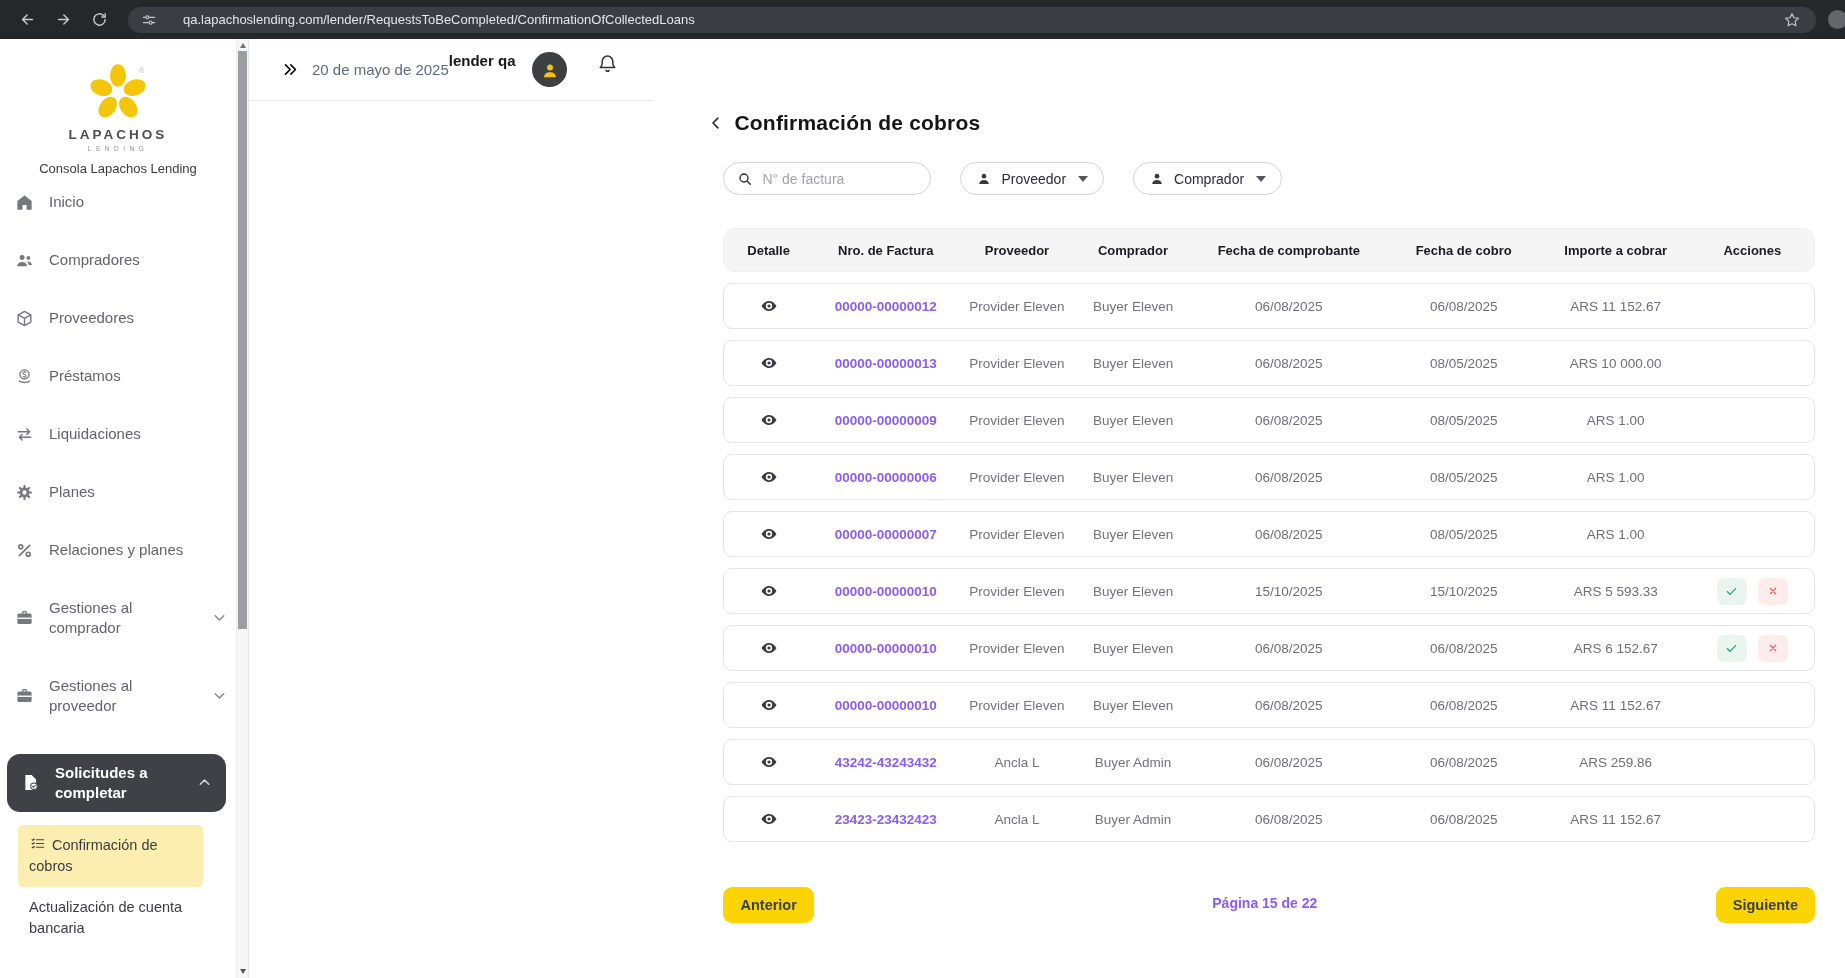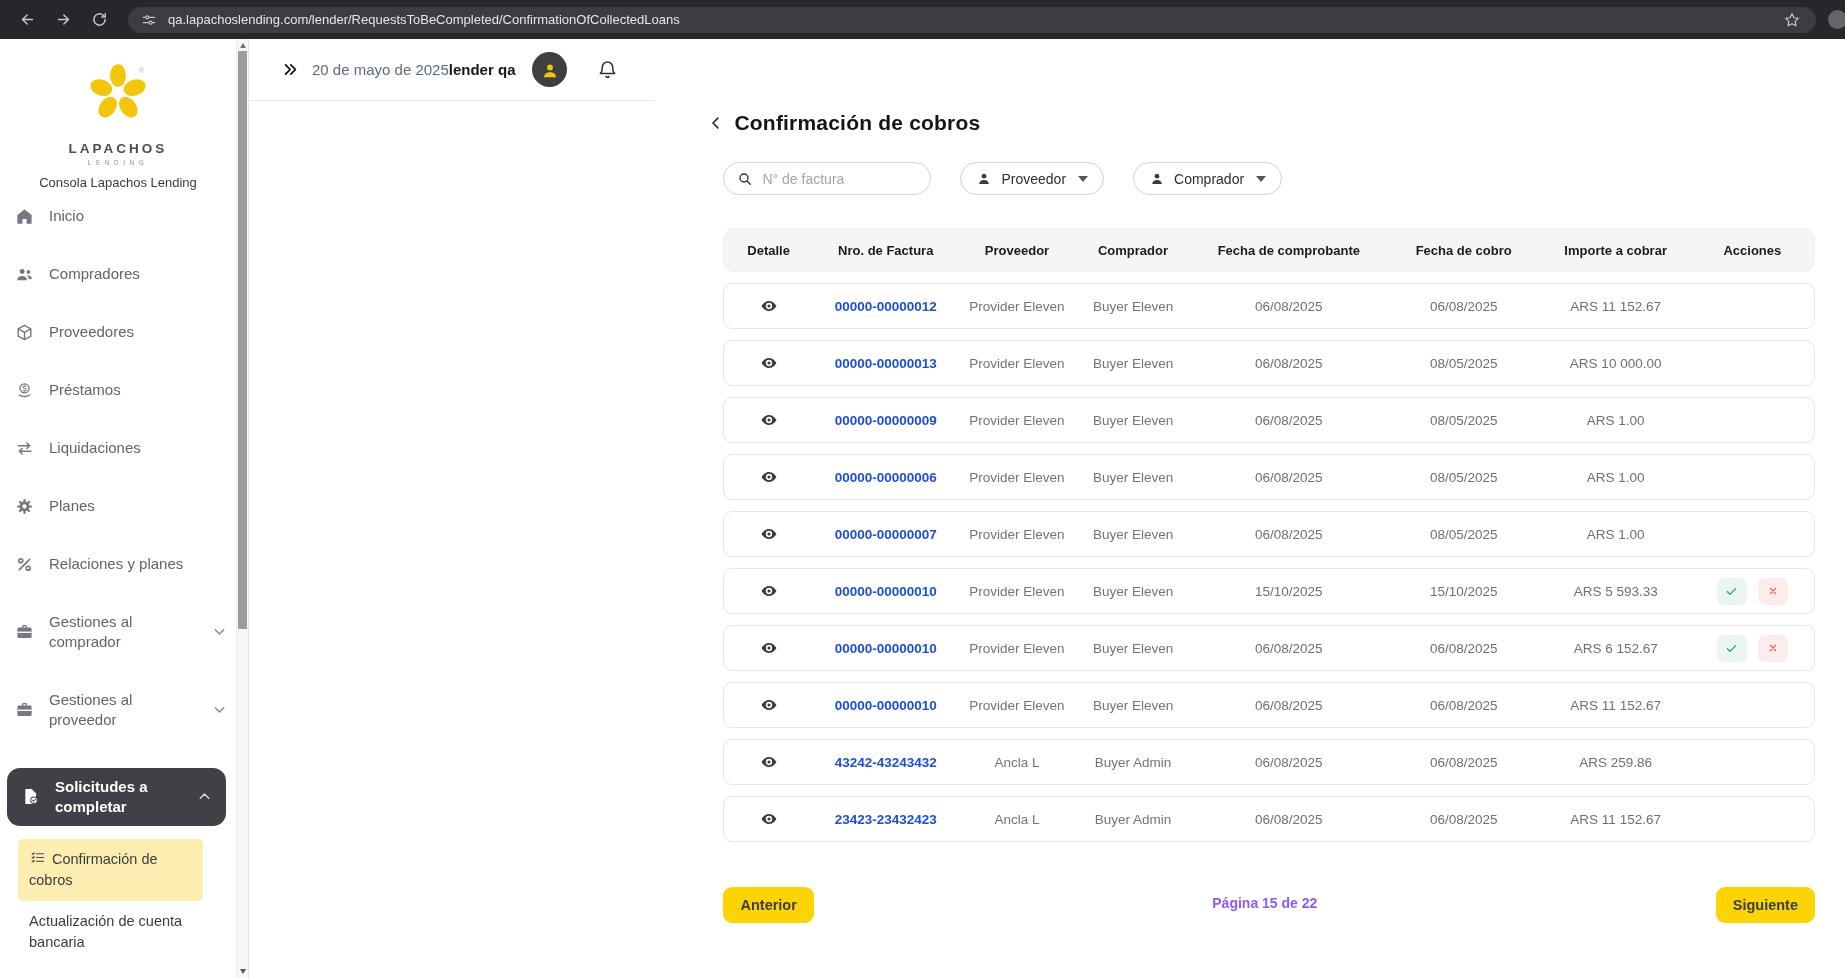--- a/index.html
+++ b/index.html
@@ -8,31 +8,31 @@
   button{background:none;border:none;cursor:pointer;font-family:inherit}
   [data-icon]{display:flex;align-items:center;justify-content:center}
 
   
   .browser{height:39px;background:#26272b;display:flex;align-items:center;padding:0 12px}
   .b-btn{width:30px;height:30px;border-radius:50%;display:flex;align-items:center;justify-content:center;color:#c9cbce;flex:none;margin-right:6px}
   .b-btn svg{width:17px;height:17px}
   .url-pill{flex:1;height:26px;margin-left:8px;background:#3b3d42;border-radius:13px;display:flex;align-items:center;padding:0 13px}
   .tune{width:16px;height:16px;color:#c2c4c8;flex:none}
   .tune svg{width:16px;height:16px}
-  .url-text{flex:1;margin-left:11px;font-size:13px;color:#e4e6ea;white-space:nowrap;overflow:hidden}
+  .url-text{flex:1;margin-left:26px;font-size:13px;color:#e4e6ea;white-space:nowrap;overflow:hidden}
   .star-btn{width:22px;height:22px;color:#c2c4c8;flex:none}
   .star-btn svg{width:18px;height:18px;margin:0 auto}
   .profile-dot{width:19px;height:19px;border-radius:50%;background:#64666b;margin-left:12px;margin-right:-14px;flex:none}
 
   .app{display:flex;height:939px}
 
   
   .sidebar{width:236px;flex:none;padding-top:22px;overflow:hidden;background:#fff}
   .logo svg{width:64px;height:64px;margin:0 auto}
-  .brand{font-size:13.5px;font-weight:700;letter-spacing:3px;color:#4d4d52;margin-top:16px;text-align:center}
+  .brand{font-size:13.5px;font-weight:700;letter-spacing:3px;color:#4d4d52;margin-top:2px;text-align:center}
   .brand-sub{font-size:6.5px;letter-spacing:4.5px;color:#8f8f96;margin-top:3px;text-align:center}
   .console-label{font-size:13px;color:#3a3a40;margin-top:9px;text-align:center}
   .nav{margin-top:16px;padding-left:14px}
   .nav-item{display:flex;align-items:center;gap:15px;color:#63636c;font-size:15px;margin-bottom:38px;padding-right:8px;cursor:pointer}
   .nav-ic{width:20px;height:20px;color:#77777f;flex:none}
   .nav-ic svg{width:19px;height:19px}
   .nav-lbl{line-height:1.33}
   .nav-lbl.wrap{max-width:104px}
   .nav-chev{margin-left:auto;width:17px;height:17px;color:#86868e;flex:none}
   .nav-chev svg{width:17px;height:17px}
@@ -53,21 +53,21 @@
   .arr-up{top:4px;border-bottom:5px solid #6f7073}
   .arr-down{bottom:4px;border-top:5px solid #55565a}
 
   
   .content{flex:1;display:flex;flex-direction:row;background:#fff;min-width:0}
   .topbar{height:62px;flex:none;display:flex;align-items:center;padding:0 36px 0 33px;border-bottom:1px solid #ececee}
   .crumb{display:flex;align-items:center;gap:13px;color:#5d6a80}
   .crumb-ic{width:17px;height:17px}
   .crumb-ic svg{width:17px;height:17px}
   .crumb-date{font-size:15px}
-  .top-right{margin-left:auto;display:flex;align-items:center}
+  .top-right{margin-left:auto;display:flex;}
   .username{font-size:15px;font-weight:700;color:#17171b}
   .avatar{width:35px;height:35px;border-radius:50%;background:#3d4043;margin-left:17px;display:flex;align-items:center;justify-content:center}
   .avatar svg{width:20px;height:20px;color:#f2c30d;margin-top:3px}
   .bell{margin-left:29px;width:22px;height:22px;color:#303038}
   .bell svg{width:21px;height:21px}
 
   .main{flex:1;padding:0 30px 0 69px}
   .title-row{margin-top:72px;margin-left:-16px;display:flex;align-items:center;gap:9px}
   .back-btn{width:18px;height:18px;color:#2a2a30}
   .back-btn svg{width:18px;height:18px}
@@ -86,21 +86,21 @@
   .dd-label{font-size:14px;color:#2c2c33}
   .dd-caret{width:10px;height:6px;color:#55555e;margin-left:3px}
   .dd-caret svg{width:10px;height:6px}
 
   
   .table{margin-top:33px;--cols:8.1% 13.4% 10.7% 10.6% 18% 14.1% 13.8% 11.3%}
   .thead{display:grid;grid-template-columns:var(--cols);height:44px;align-items:center;background:#f5f5f6;border:1px solid #f0f0f2;border-radius:12px}
   .th{font-size:13px;font-weight:700;color:#1a1a20;text-align:center}
   .trow{display:grid;grid-template-columns:var(--cols);height:46px;align-items:center;background:#fff;border:1px solid #e5e5e9;border-radius:9px;margin-top:11px}
   .td{font-size:13.5px;color:#73737c;text-align:center;white-space:nowrap;overflow:hidden}
-  .td.invoice{font-weight:600;color:#1d4ed8}
+  .td.invoice{font-weight:600;color:#8b5cf6}
   .td.date,.td.amount{font-weight:500;color:#6e6e78}
   .td-detail{display:flex;justify-content:center}
   .eye-btn{width:30px;height:30px;display:flex;align-items:center;justify-content:center;color:#3a3a42}
   .eye-btn svg{width:18px;height:18px}
   .td-actions{display:flex;justify-content:center;gap:11px}
   .act-ok,.act-no{width:30px;height:27px;border-radius:7px;display:flex;align-items:center;justify-content:center}
   .act-ok{background:#ebf5f0;color:#1a9f7c}
   .act-no{background:#fdecec;color:#ef5a52}
   .act-ok svg{width:13px;height:13px}
   .act-no svg{width:12px;height:12px}

